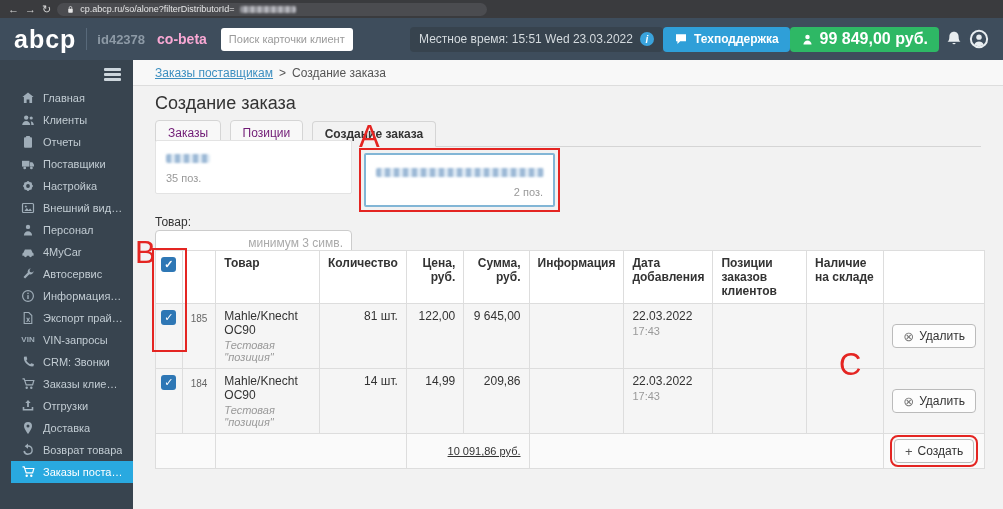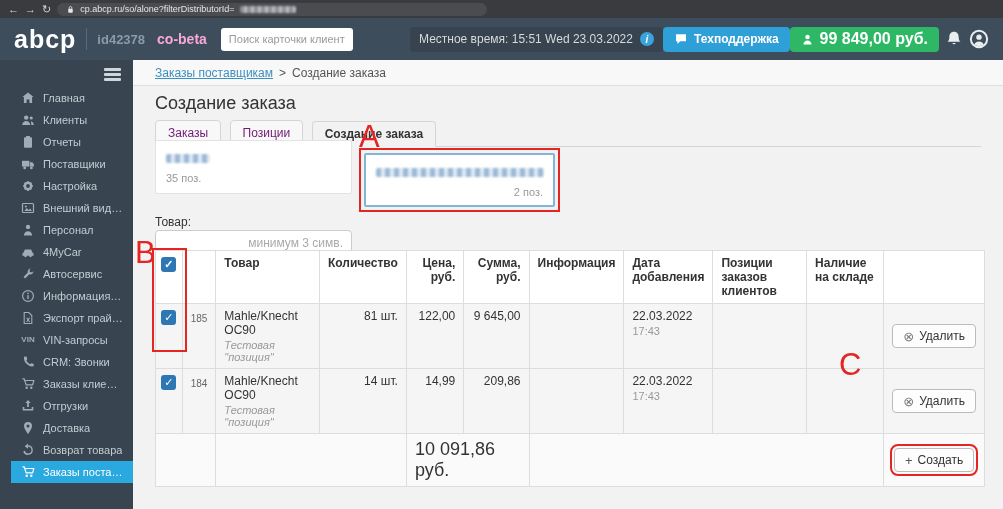--- a/index.html
+++ b/index.html
@@ -86,21 +86,21 @@
   table { border-collapse:collapse; width:830px; font-size:12px; color:#333; background:#fff; }
   th, td { border:1px solid #ddd; padding:5px 8px; vertical-align:top; text-align:left; }
   thead th { background:#fff; font-weight:bold; height:28px; }
   tbody td { background:#f5f5f5; height:36px; }
   tfoot td { background:#fafafa; height:30px; }
   th.num, td.num { text-align:right; }
   td.cb-cell, th.cb-cell { text-align:center; padding:6px 4px; }
   .idcell { font-size:10px; color:#666; padding-top:9px; }
   .prod-note { color:#999; font-style:italic; font-size:11px; margin-top:2px; }
   .dt-time { color:#999; font-size:11px; margin-top:2px; }
-  .total-cell { text-align:left; font-size:18px; vertical-align:middle; }
+  .total-cell { text-align:right; font-size:11px; vertical-align:middle;text-decoration:underline; }
   .checkbox { display:inline-block; width:15px; height:15px; background:#2e77b5; border-radius:3px;
     position:relative; cursor:pointer; }
   .checkbox::after { content:"✓"; position:absolute; left:0; top:0; width:15px; height:15px;
     color:#fff; font-size:11px; line-height:15px; text-align:center; }
   .btn-del, .btn-create { display:inline-flex; align-items:center; gap:5px; background:#fdfdfd;
     border:1px solid #bbb; border-radius:4px; padding:4px 10px; font-size:12px; color:#333; cursor:pointer;
     font-family:"Liberation Sans",sans-serif; }
   .del-ico { color:#777; font-size:13px; line-height:1; }
   .plus-ico { color:#555; font-size:13px; line-height:1; }
   .b-box { position:absolute; left:-3px; top:-2px; width:35px; height:104px; border:2px solid #e42522; pointer-events:none; }

